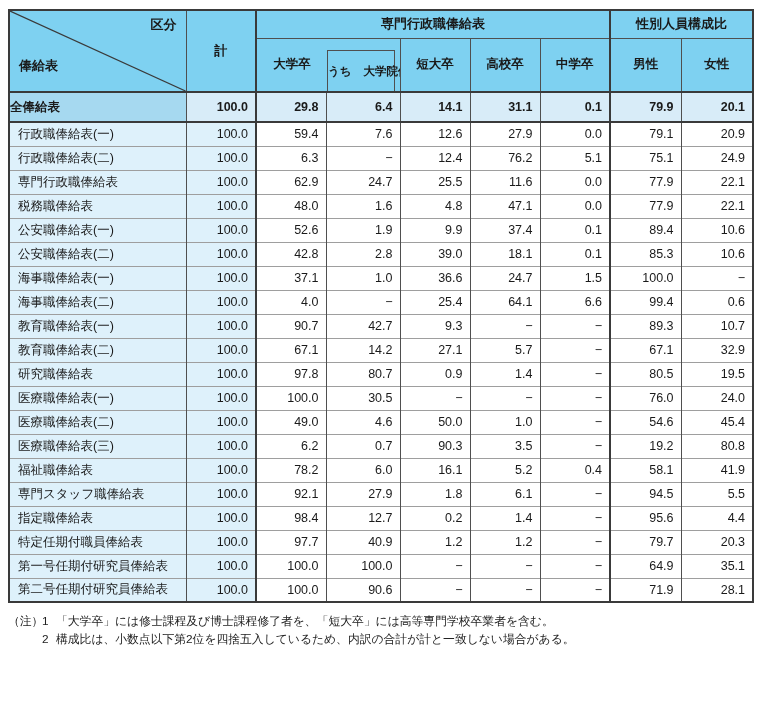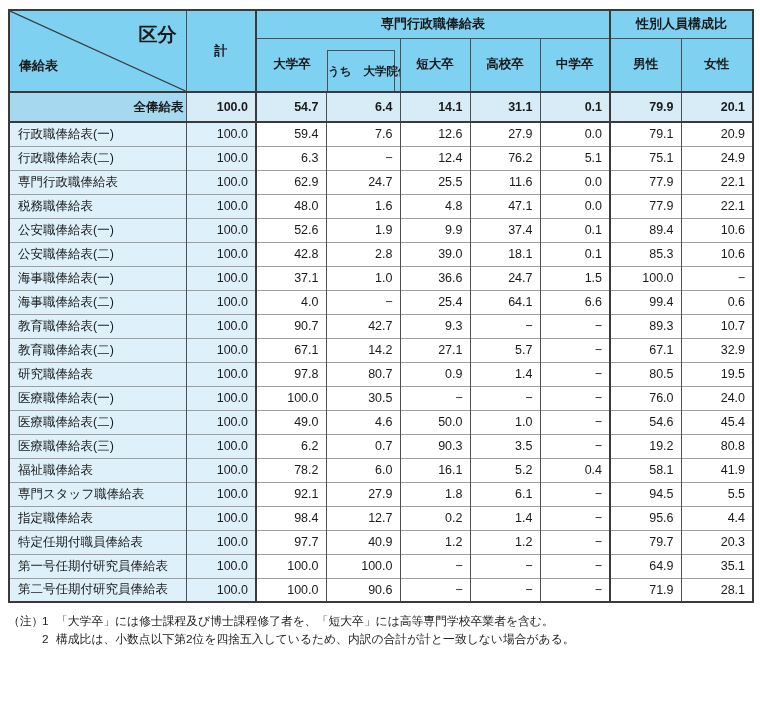--- a/index.html
+++ b/index.html
@@ -45,21 +45,21 @@
   }
   thead tr.group-row th{height:28px; font-size:13px;}
   thead tr.sub-row th{height:54px;}
   th.group-boundary, td.c-univ, td.c-male,
   thead th.b-left{border-left:2px solid var(--border-dark);}
   thead{border-bottom:2px solid var(--border-dark);}
 
   
   th.corner{position:relative; background:var(--header-bg);}
   th.corner svg{position:absolute; inset:0; width:100%; height:100%;}
-  .corner-tr{position:absolute; top:11px; right:9px; font-size:19px; font-weight:600;}
+  .corner-tr{position:absolute; top:5px; right:9px; font-size:13px; font-weight:600;}
   .corner-bl{position:absolute; bottom:16px; left:9px; font-size:13px; font-weight:600;}
 
   
   th.univ-cell{position:relative; padding:0;}
   .univ-label{position:absolute; left:0; top:0; width:70px; height:100%;
     display:flex; align-items:center; justify-content:center;}
   .grad-box{
     position:absolute; left:70px; right:5px; top:11px; bottom:0;
     border:1px solid var(--border-mid); border-bottom:none;
     display:flex; flex-direction:row; align-items:center; justify-content:space-between;
@@ -73,21 +73,21 @@
     text-align:left; padding-left:8px; padding-right:2px;
     background:var(--label-col-bg); border-left:none; font-size:12.5px;
   }
   tbody td:nth-child(2){background:var(--label-col-bg);}
   tbody tr.total td{
     height:30px; background:var(--total-row-bg);
     border-top:2px solid var(--border-dark); border-bottom:2px solid var(--border-dark);
     font-weight:600;
   }
   tbody tr.total td.name{
-    background:var(--total-label-bg); text-align:right; padding-left:0;
+    background:var(--total-label-bg); text-align:left; padding-left:0;
   }
   tbody tr.total td:nth-child(2){background:var(--total-row-bg);}
   tbody td:nth-child(3){border-left:2px solid var(--border-dark);}
   tbody td:nth-child(8){border-left:2px solid var(--border-dark);}
 
   
   .notes{margin-top:10px; font-size:11.8px; color:#222;}
   .note-row{display:grid; grid-template-columns:34px 14px auto; line-height:1.5;}
   .note-label{white-space:nowrap;}
 </style>
@@ -135,21 +135,21 @@
         <th>高校卒</th>
         <th>中学卒</th>
         <th class="b-left">男性</th>
         <th>女性</th>
       </tr>
     </thead>
     <tbody>
         <tr class="total">
           <td class="name">全俸給表</td>
           <td>100.0</td>
-          <td>54.7</td>
+          <td>29.8</td>
           <td>6.4</td>
           <td>14.1</td>
           <td>31.1</td>
           <td>0.1</td>
           <td>79.9</td>
           <td>20.1</td>
         </tr>
         <tr>
           <td class="name">行政職俸給表(一)</td>
           <td>100.0</td>

